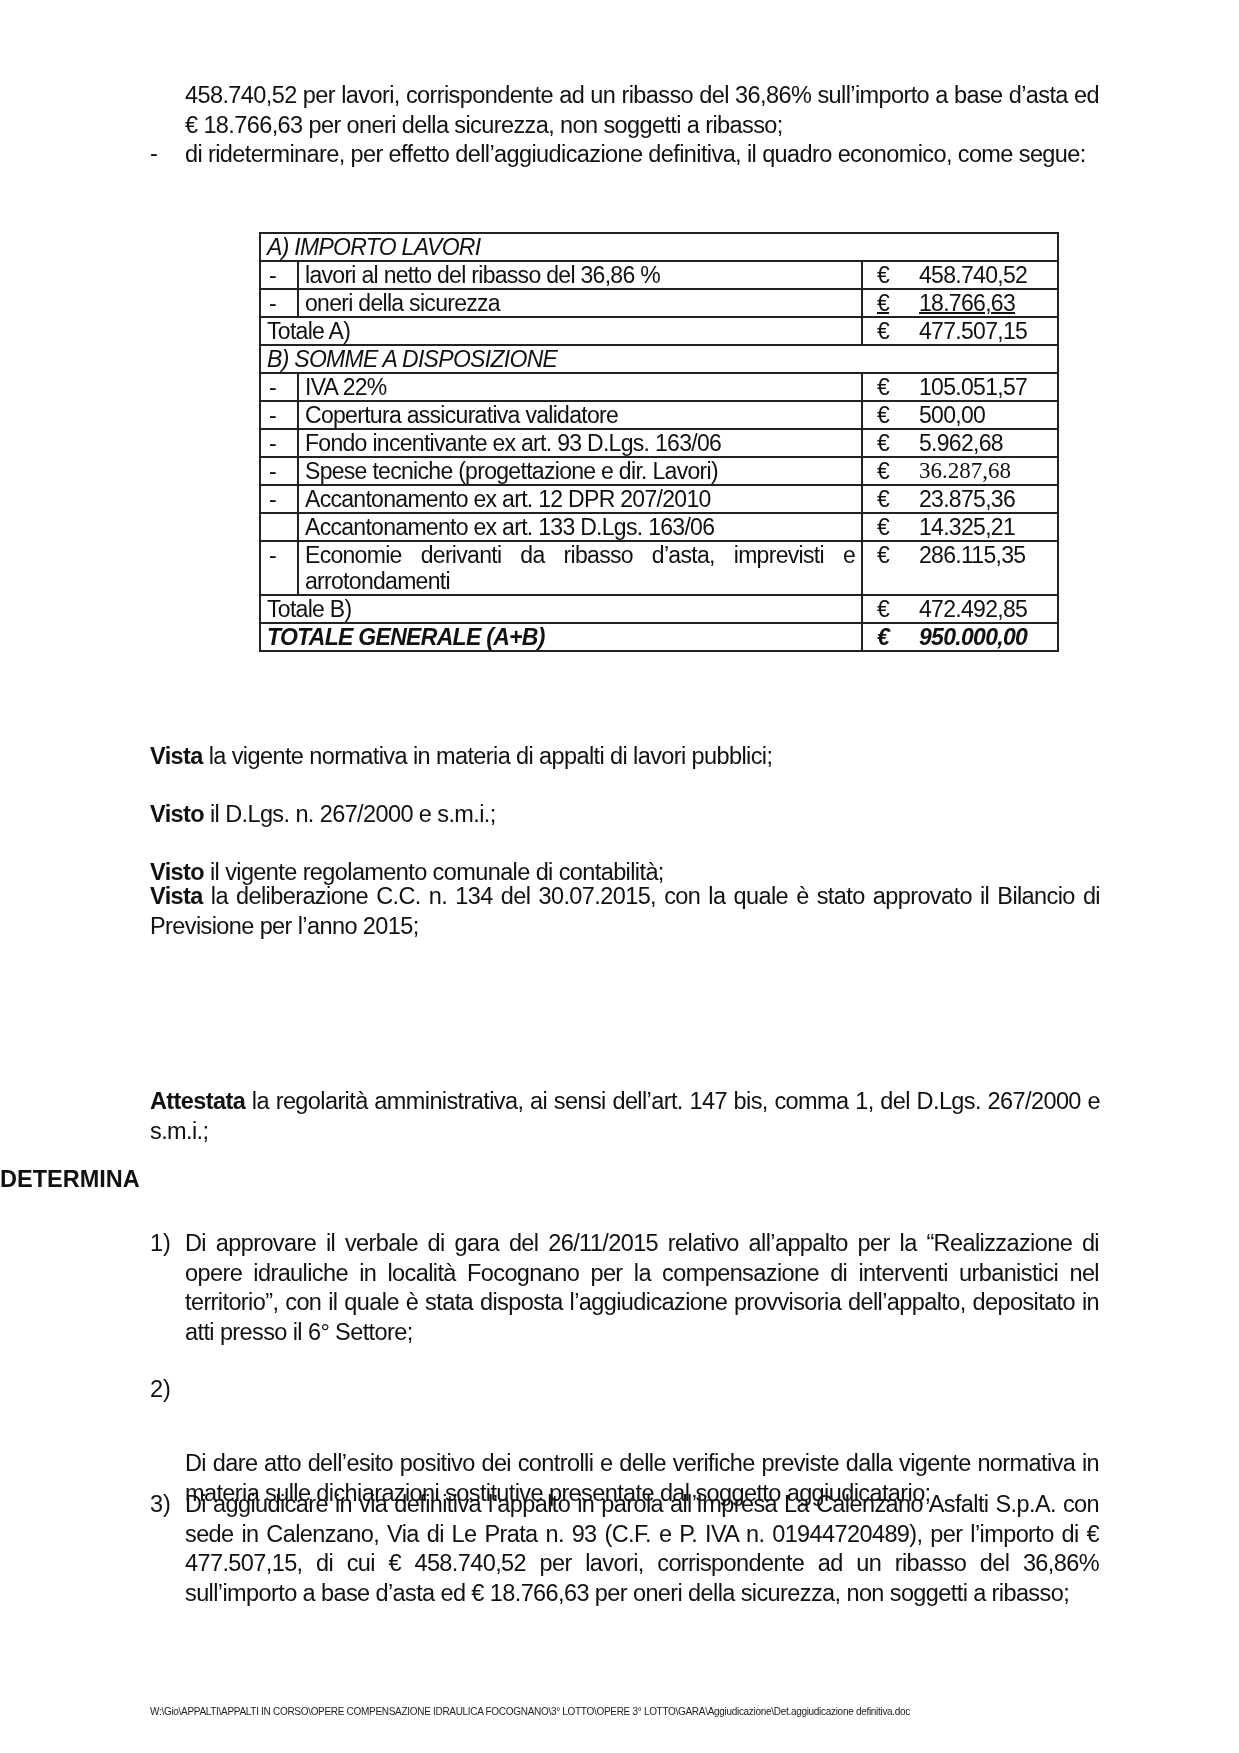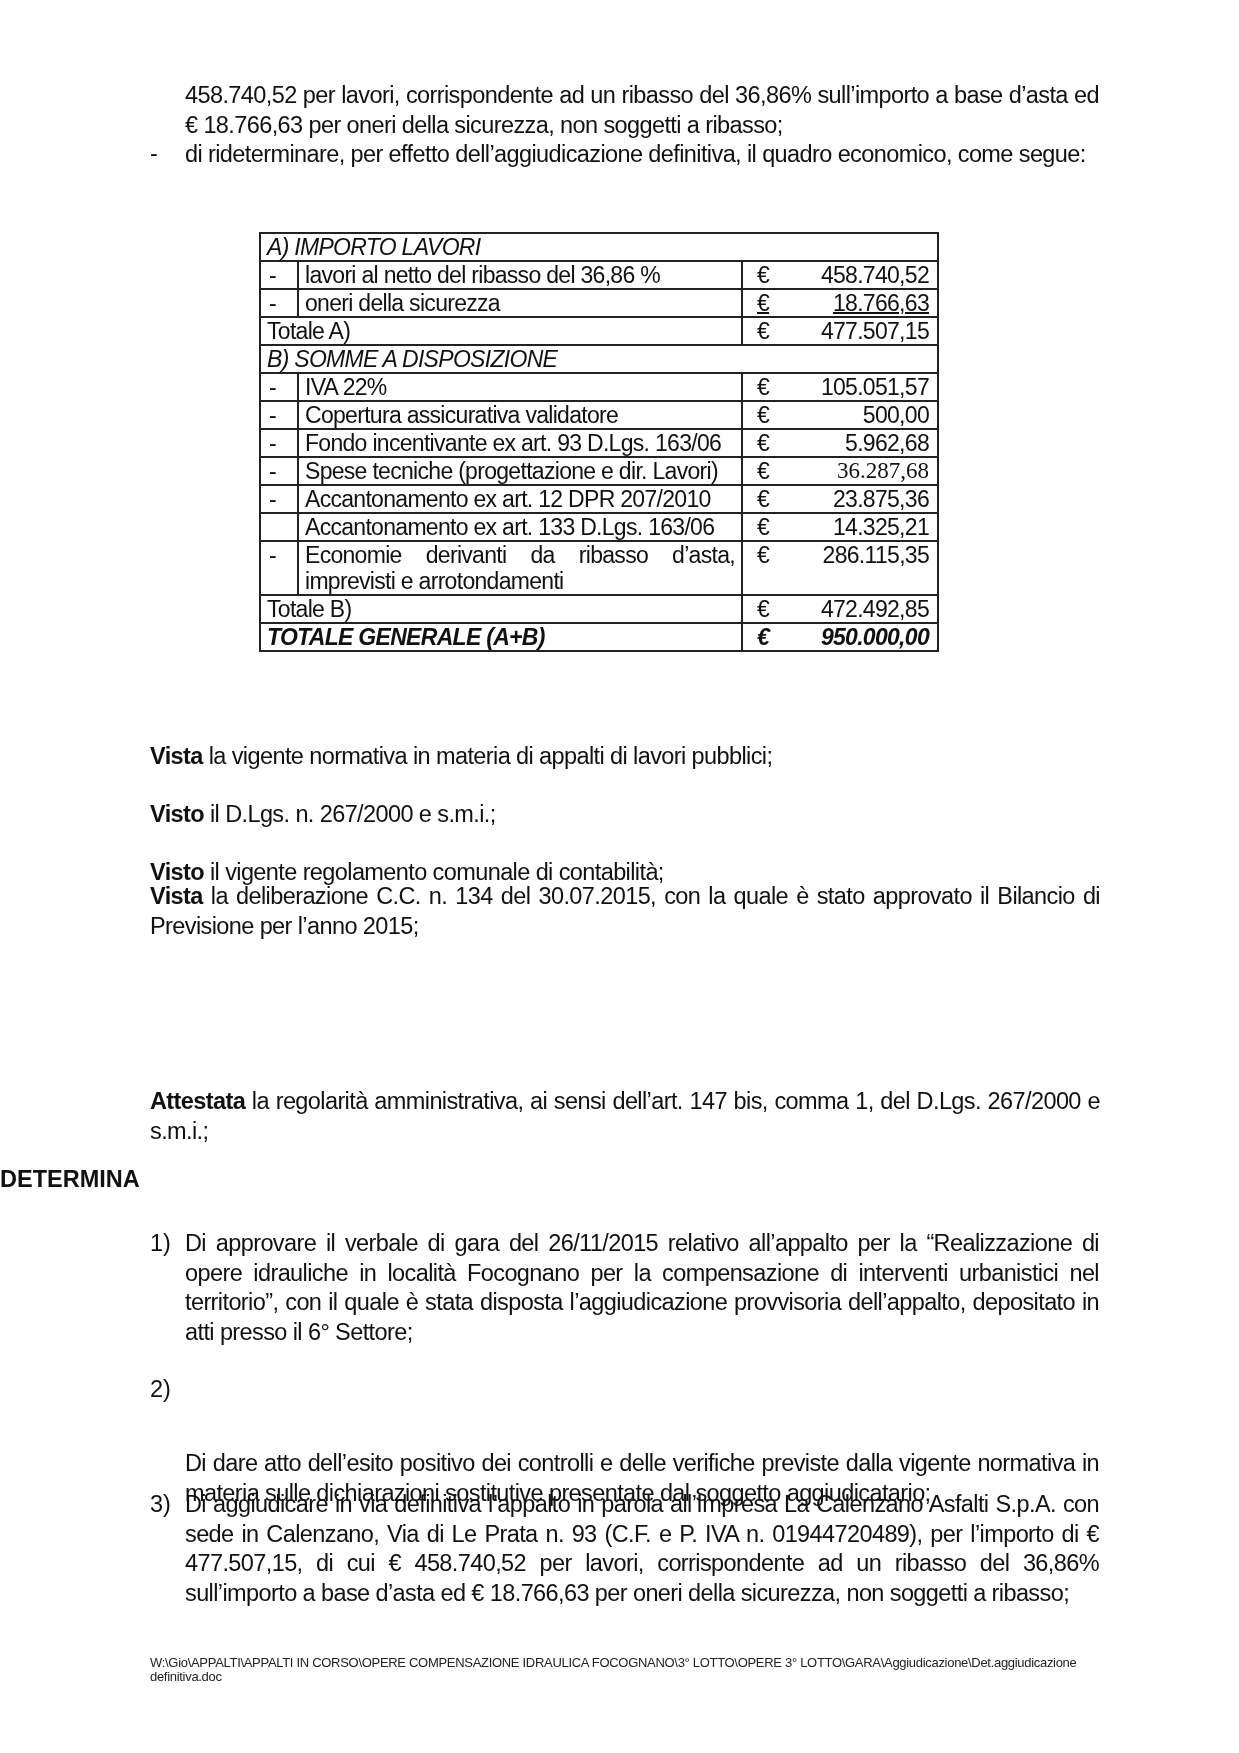--- a/index.html
+++ b/index.html
@@ -14,36 +14,36 @@
     letter-spacing: -0.6px;
   }
   .indent { left: 185px; width: 914px; }
   .bullet-dash { position: absolute; left: 150px; font-size: 23.5px; line-height: 29.5px; }
   .b { font-weight: bold; }
   .numlbl { position: absolute; left: 150px; font-size: 23.5px; line-height: 29.5px; }
   .numtext { position: absolute; left: 185px; width: 914px; font-size: 23.5px; line-height: 29.5px; text-align: justify; letter-spacing: -0.6px; }
   .center-title { position: absolute; left: 0; width: 1239px; text-align: left; font-weight: bold; font-size: 23.5px; }
 
   table.qe {
-    position: absolute; left: 259px; top: 232px; width: 680px;
+    position: absolute; left: 259px; top: 232px; width: 800px;
     border-collapse: collapse; font-size: 23px; letter-spacing: -0.7px;
   }
   table.qe td { border: 2px solid #222; padding: 0 6px; height: 26px; line-height: 26px; vertical-align: top; }
   table.qe td.dash { width: 22px; text-align: left; padding-left: 8px; }
   table.qe td.cur { width: 30px; border-right: none; padding-left: 14px; }
-  table.qe td.amt { width: 130px; border-left: none; text-align: right; padding-right: 8px; }
+  table.qe td.amt { width: 130px; border-left: none; text-align: left; padding-right: 8px; }
   table.qe tr.section td { font-style: italic; }
   table.qe tr.grand td { font-style: italic; font-weight: bold; }
   .ul { text-decoration: underline; text-decoration-thickness: 2px; }
   .serif { font-family: "Liberation Serif", serif; letter-spacing: 0; }
   .desc2 { text-align: justify; }
 
   .footer {
-    position: absolute; left: 150px; top: 1656px; width: 950px;
-    font-family: "Liberation Sans", sans-serif; font-size: 13px; line-height: 14px; letter-spacing: -0.3px; color: #222;
+    position: absolute; left: 150px; top: 1705px; width: 950px;
+    font-family: "Liberation Sans", sans-serif; font-size: 10px; line-height: 14px; letter-spacing: -0.3px; color: #222;
   }
 </style>
 </head>
 <body>
 
 <div class="page">
 
   <div class="para indent" style="top:80px;">458.740,52 per lavori, corrispondente ad un ribasso del 36,86% sull’importo a base d’asta ed € 18.766,63 per oneri della sicurezza, non soggetti a ribasso;</div>
   <div class="bullet-dash" style="top:139px;">-</div>
   <div class="para indent" style="top:139px;">di rideterminare, per effetto dell’aggiudicazione definitiva, il quadro economico, come segue:</div>

